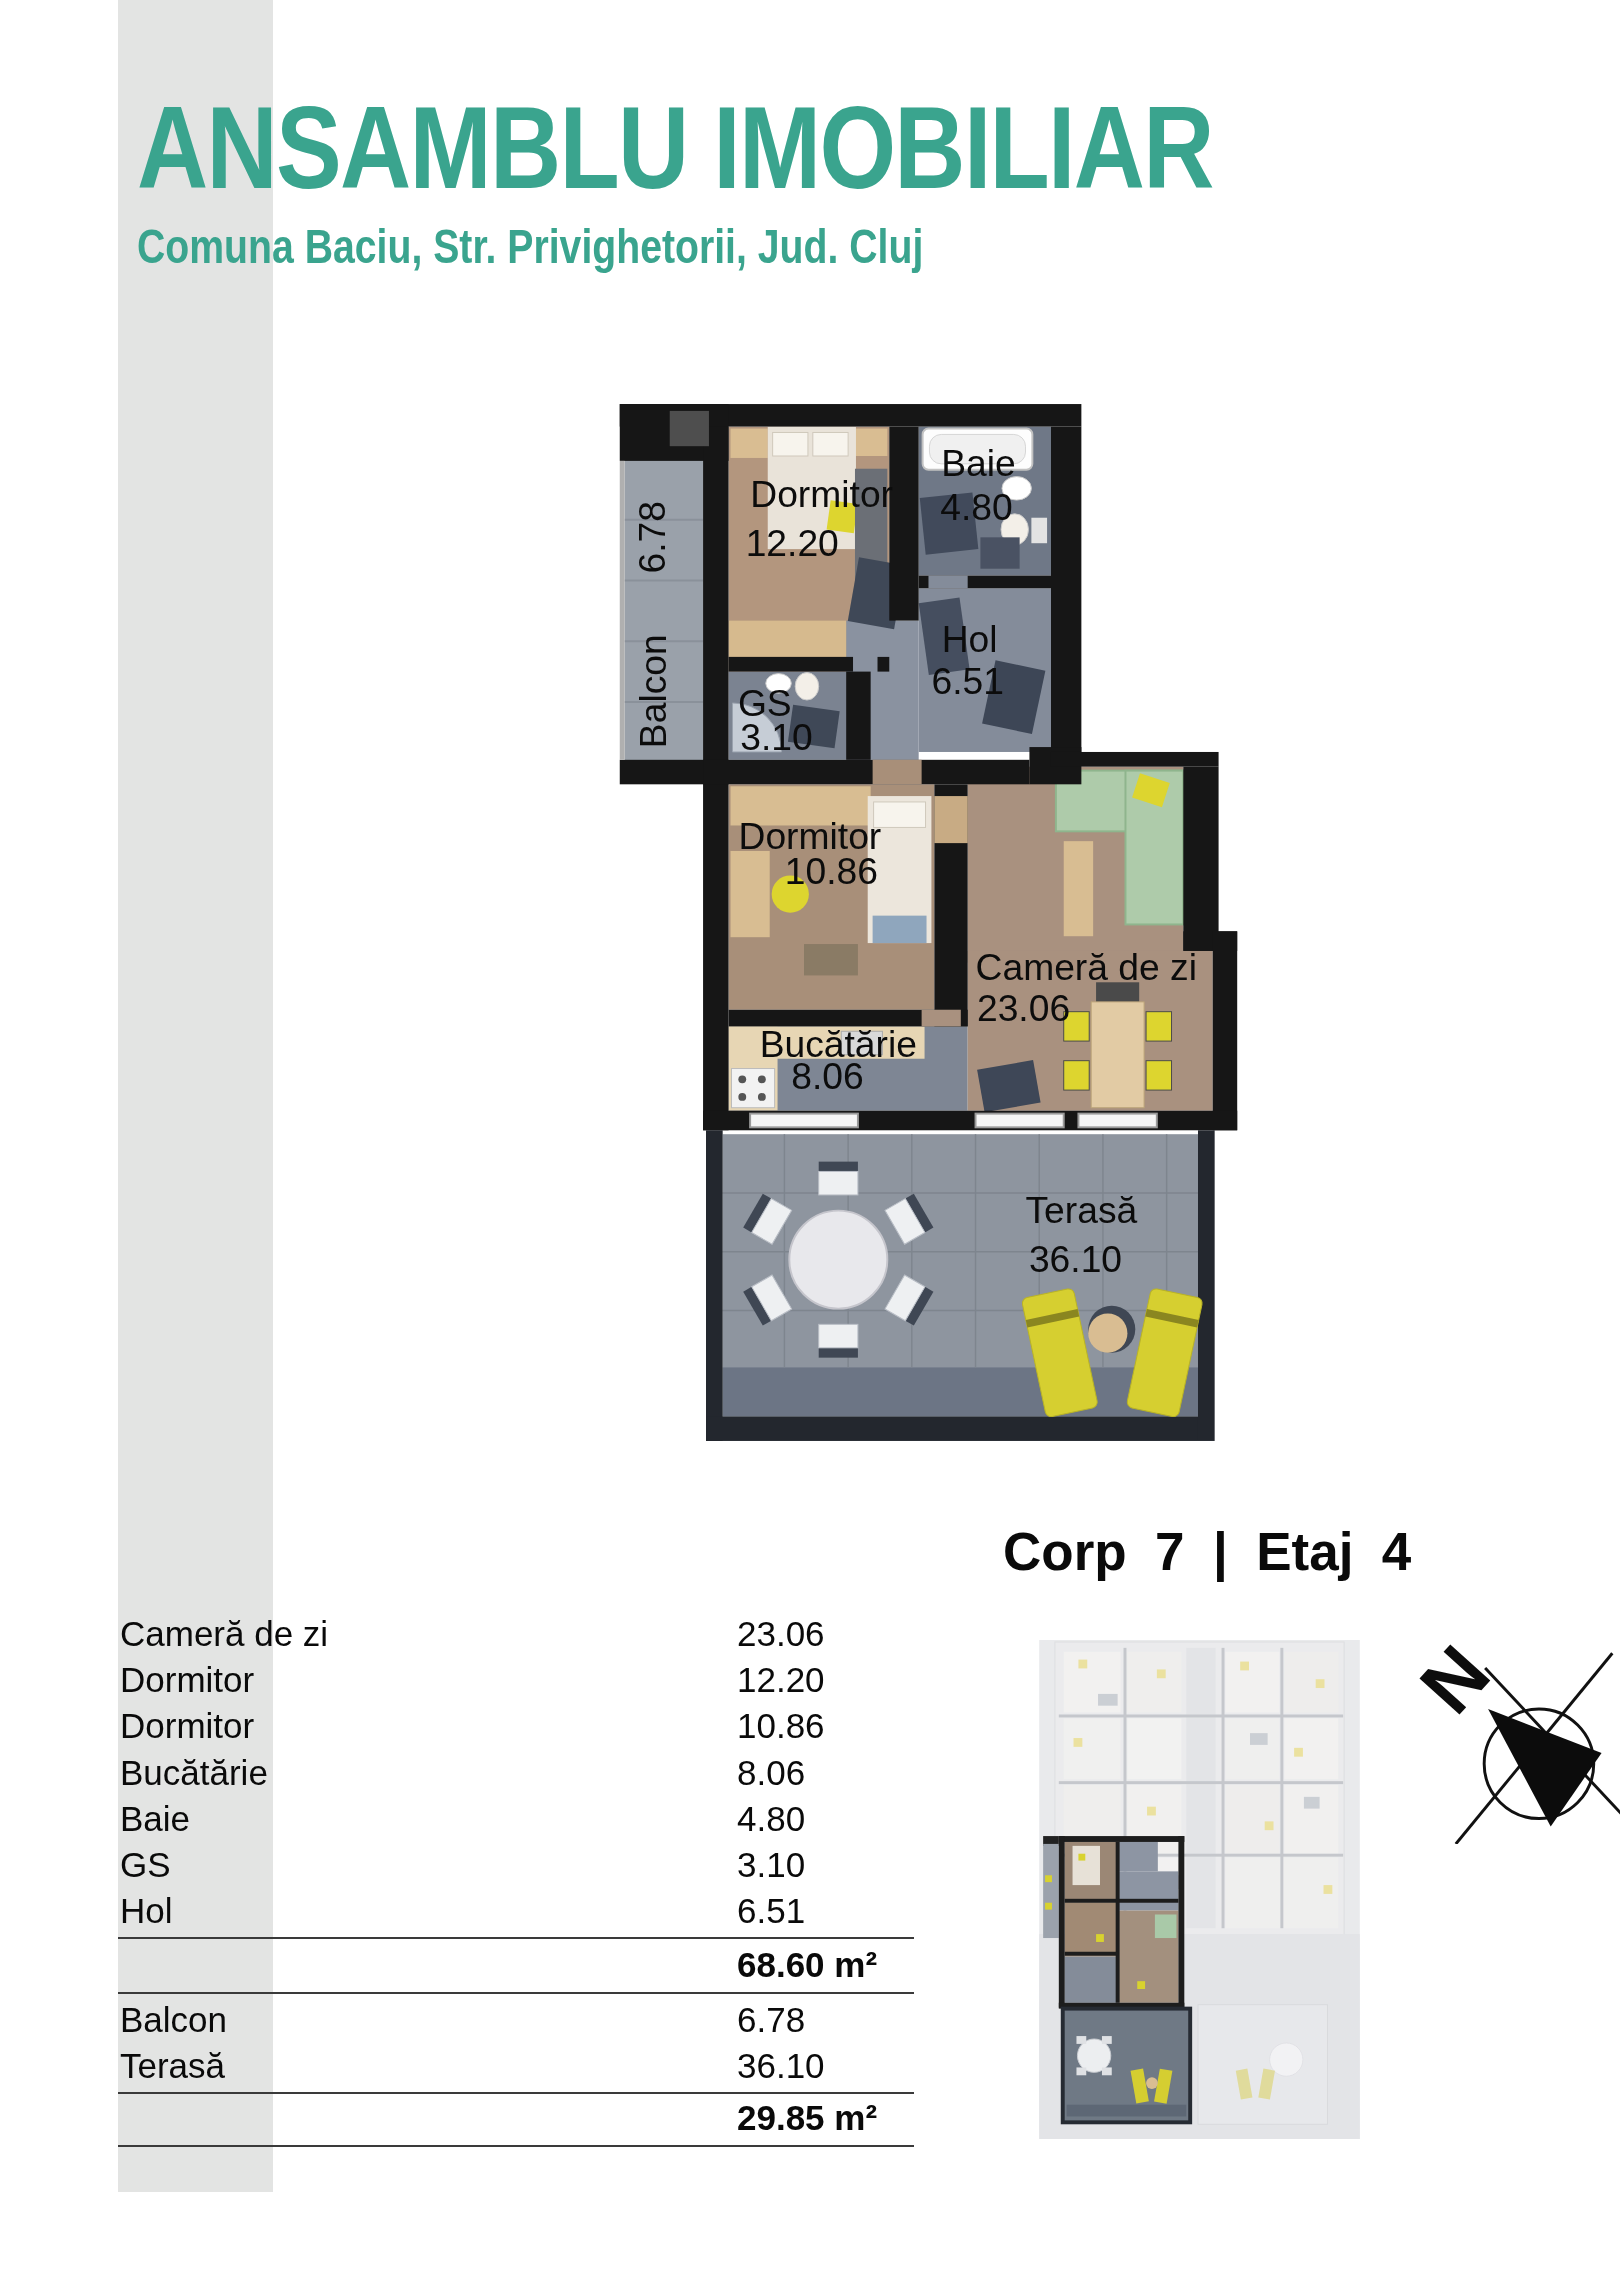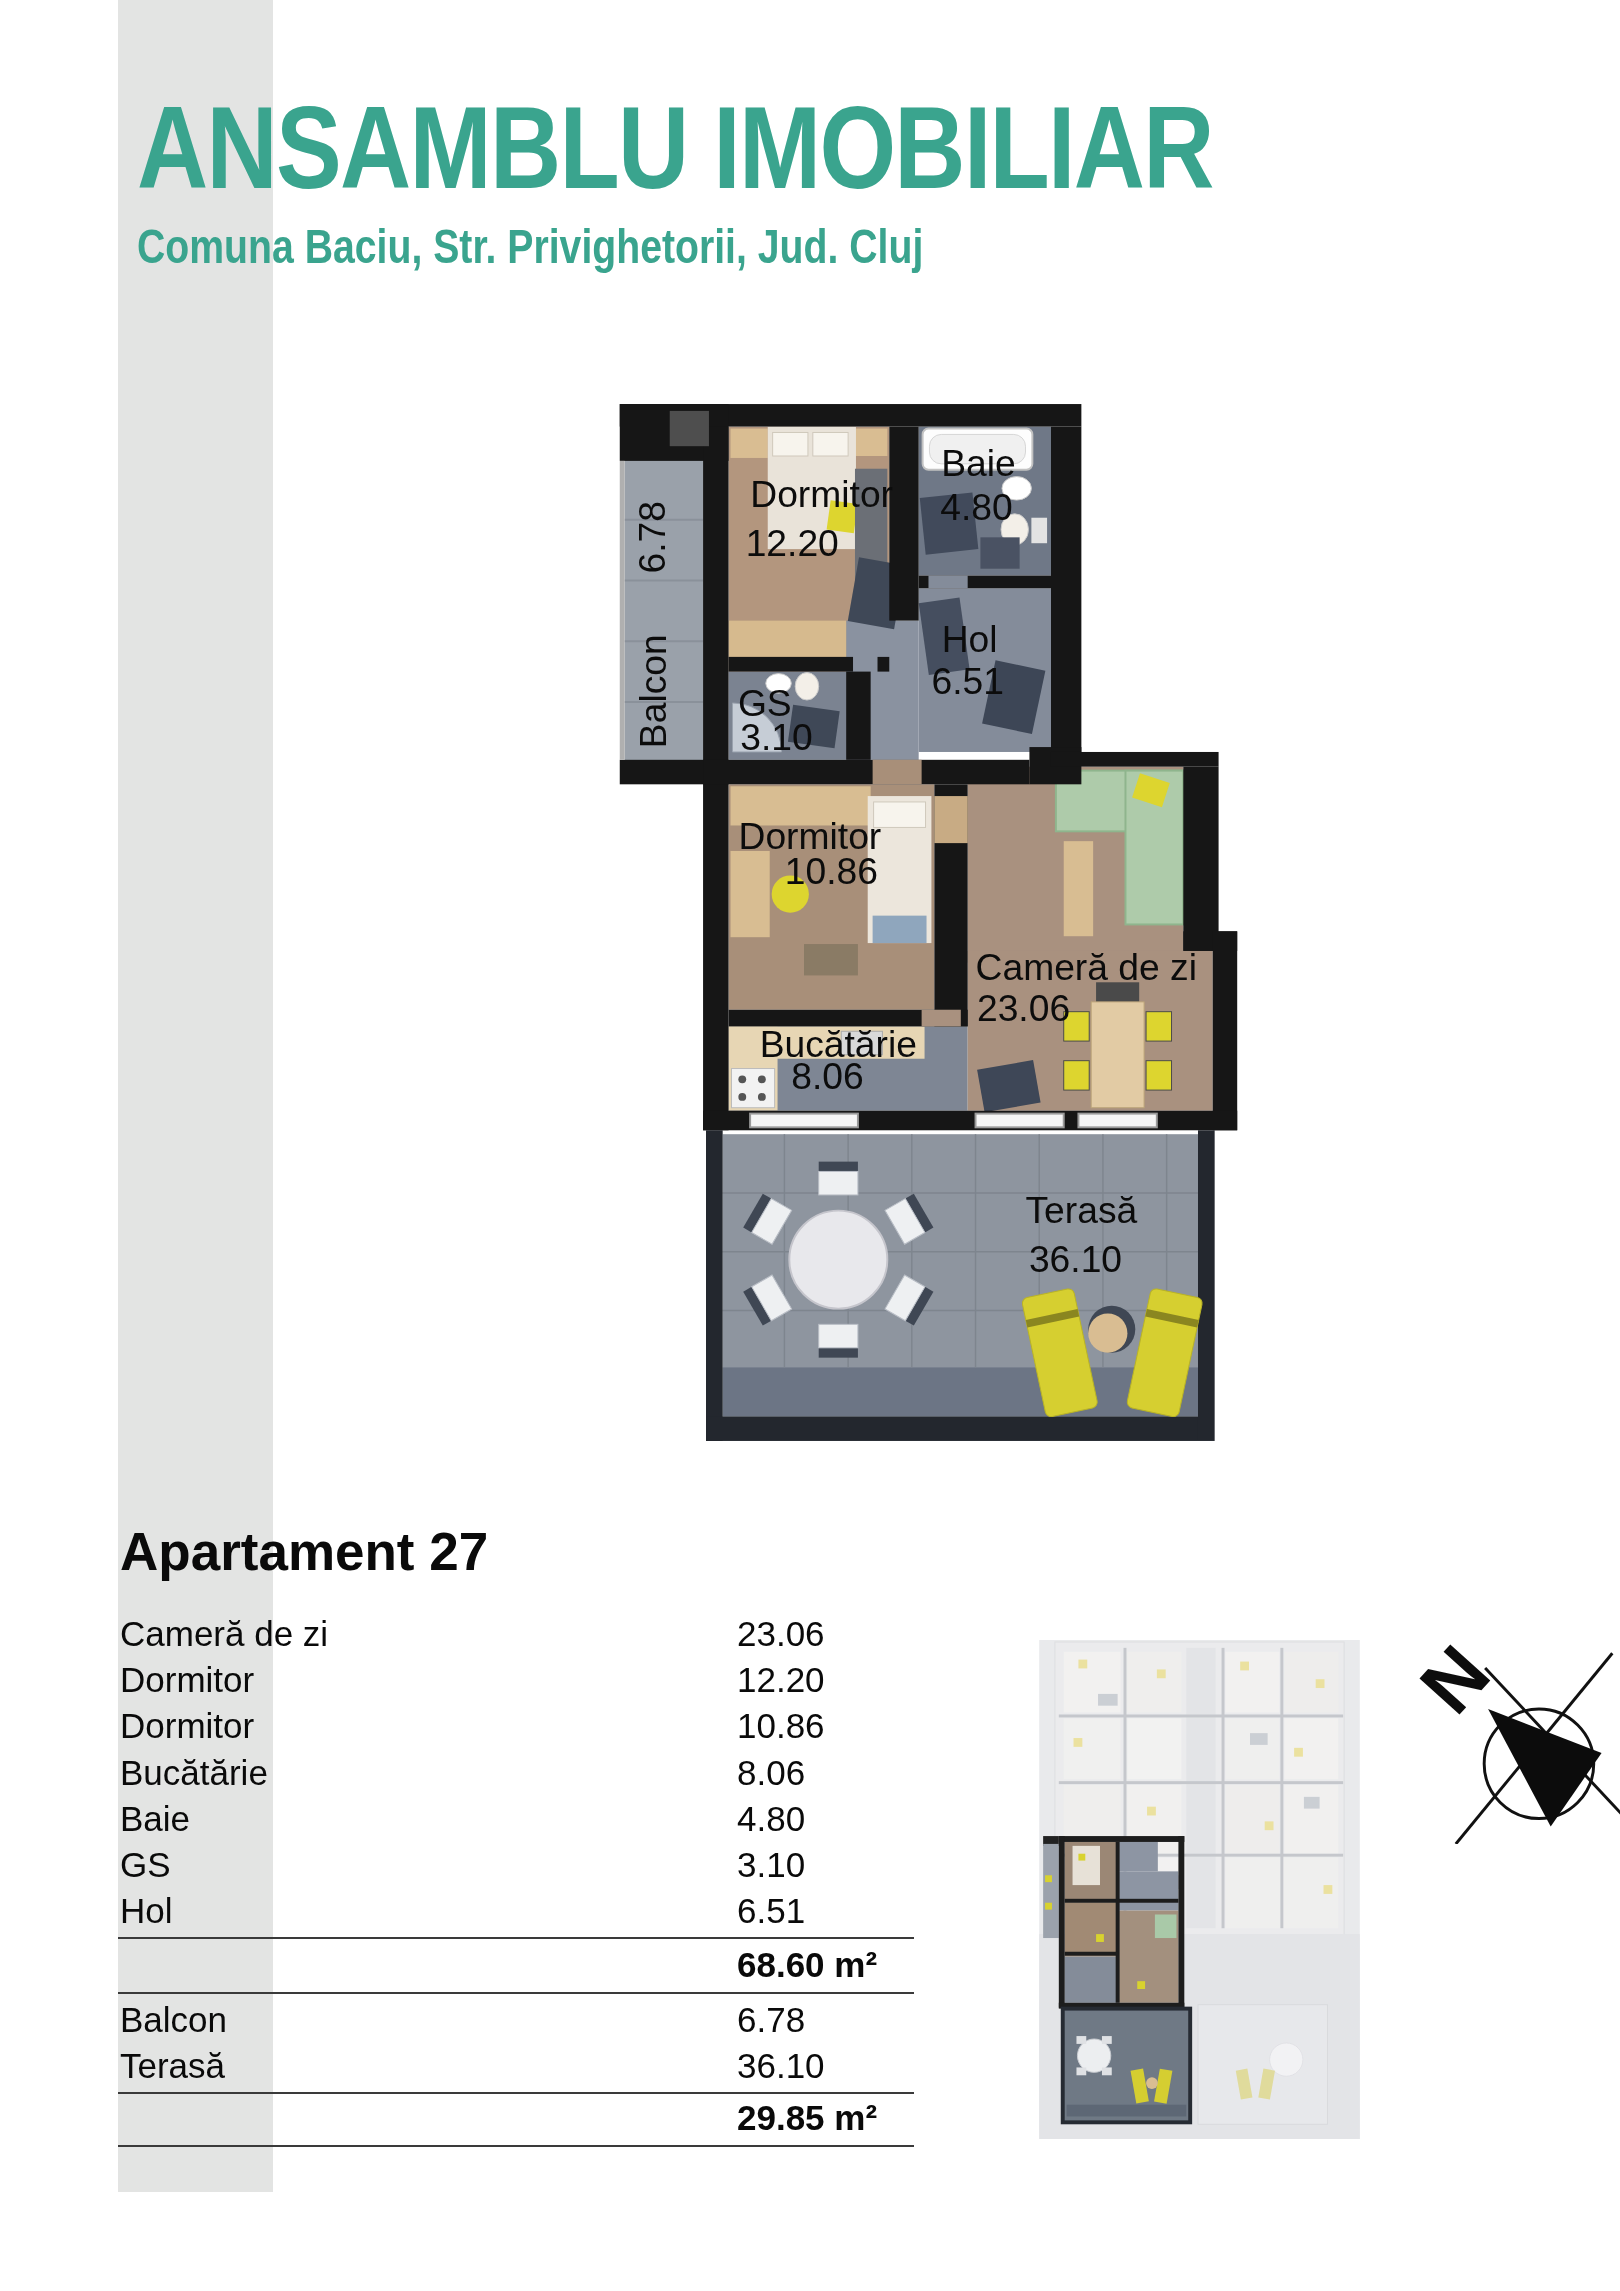--- a/index.html
+++ b/index.html
@@ -223,21 +223,21 @@
     <text x="1108" y="1000" text-anchor="middle">Cameră de zi</text>
     <text x="1044" y="1042" text-anchor="middle">23.06</text>
     <text x="855" y="1078" text-anchor="middle">Bucătărie</text>
     <text x="844" y="1111" text-anchor="middle">8.06</text>
     <text x="669" y="705" text-anchor="middle" dominant-baseline="middle" transform="rotate(-90 669 705)">Balcon</text>
     <text x="668" y="548" text-anchor="middle" dominant-baseline="middle" transform="rotate(-90 668 548)">6.78</text>
     <text x="1103" y="1248" text-anchor="middle">Terasă</text>
     <text x="1097" y="1298" text-anchor="middle">36.10</text>
   </svg>
 
-  <div class="heading" id="head-apart">Apartament 27</div>
+  <div class="heading" id="head-corp">Corp 7 | Etaj 4</div>
 
   <div class="trow" style="top:1614px">
     <span class="lbl">Cameră de zi</span>
     <span class="val">23.06</span>
   </div>
   <div class="trow" style="top:1660px">
     <span class="lbl">Dormitor</span>
     <span class="val">12.20</span>
   </div>
   <div class="trow" style="top:1706px">

